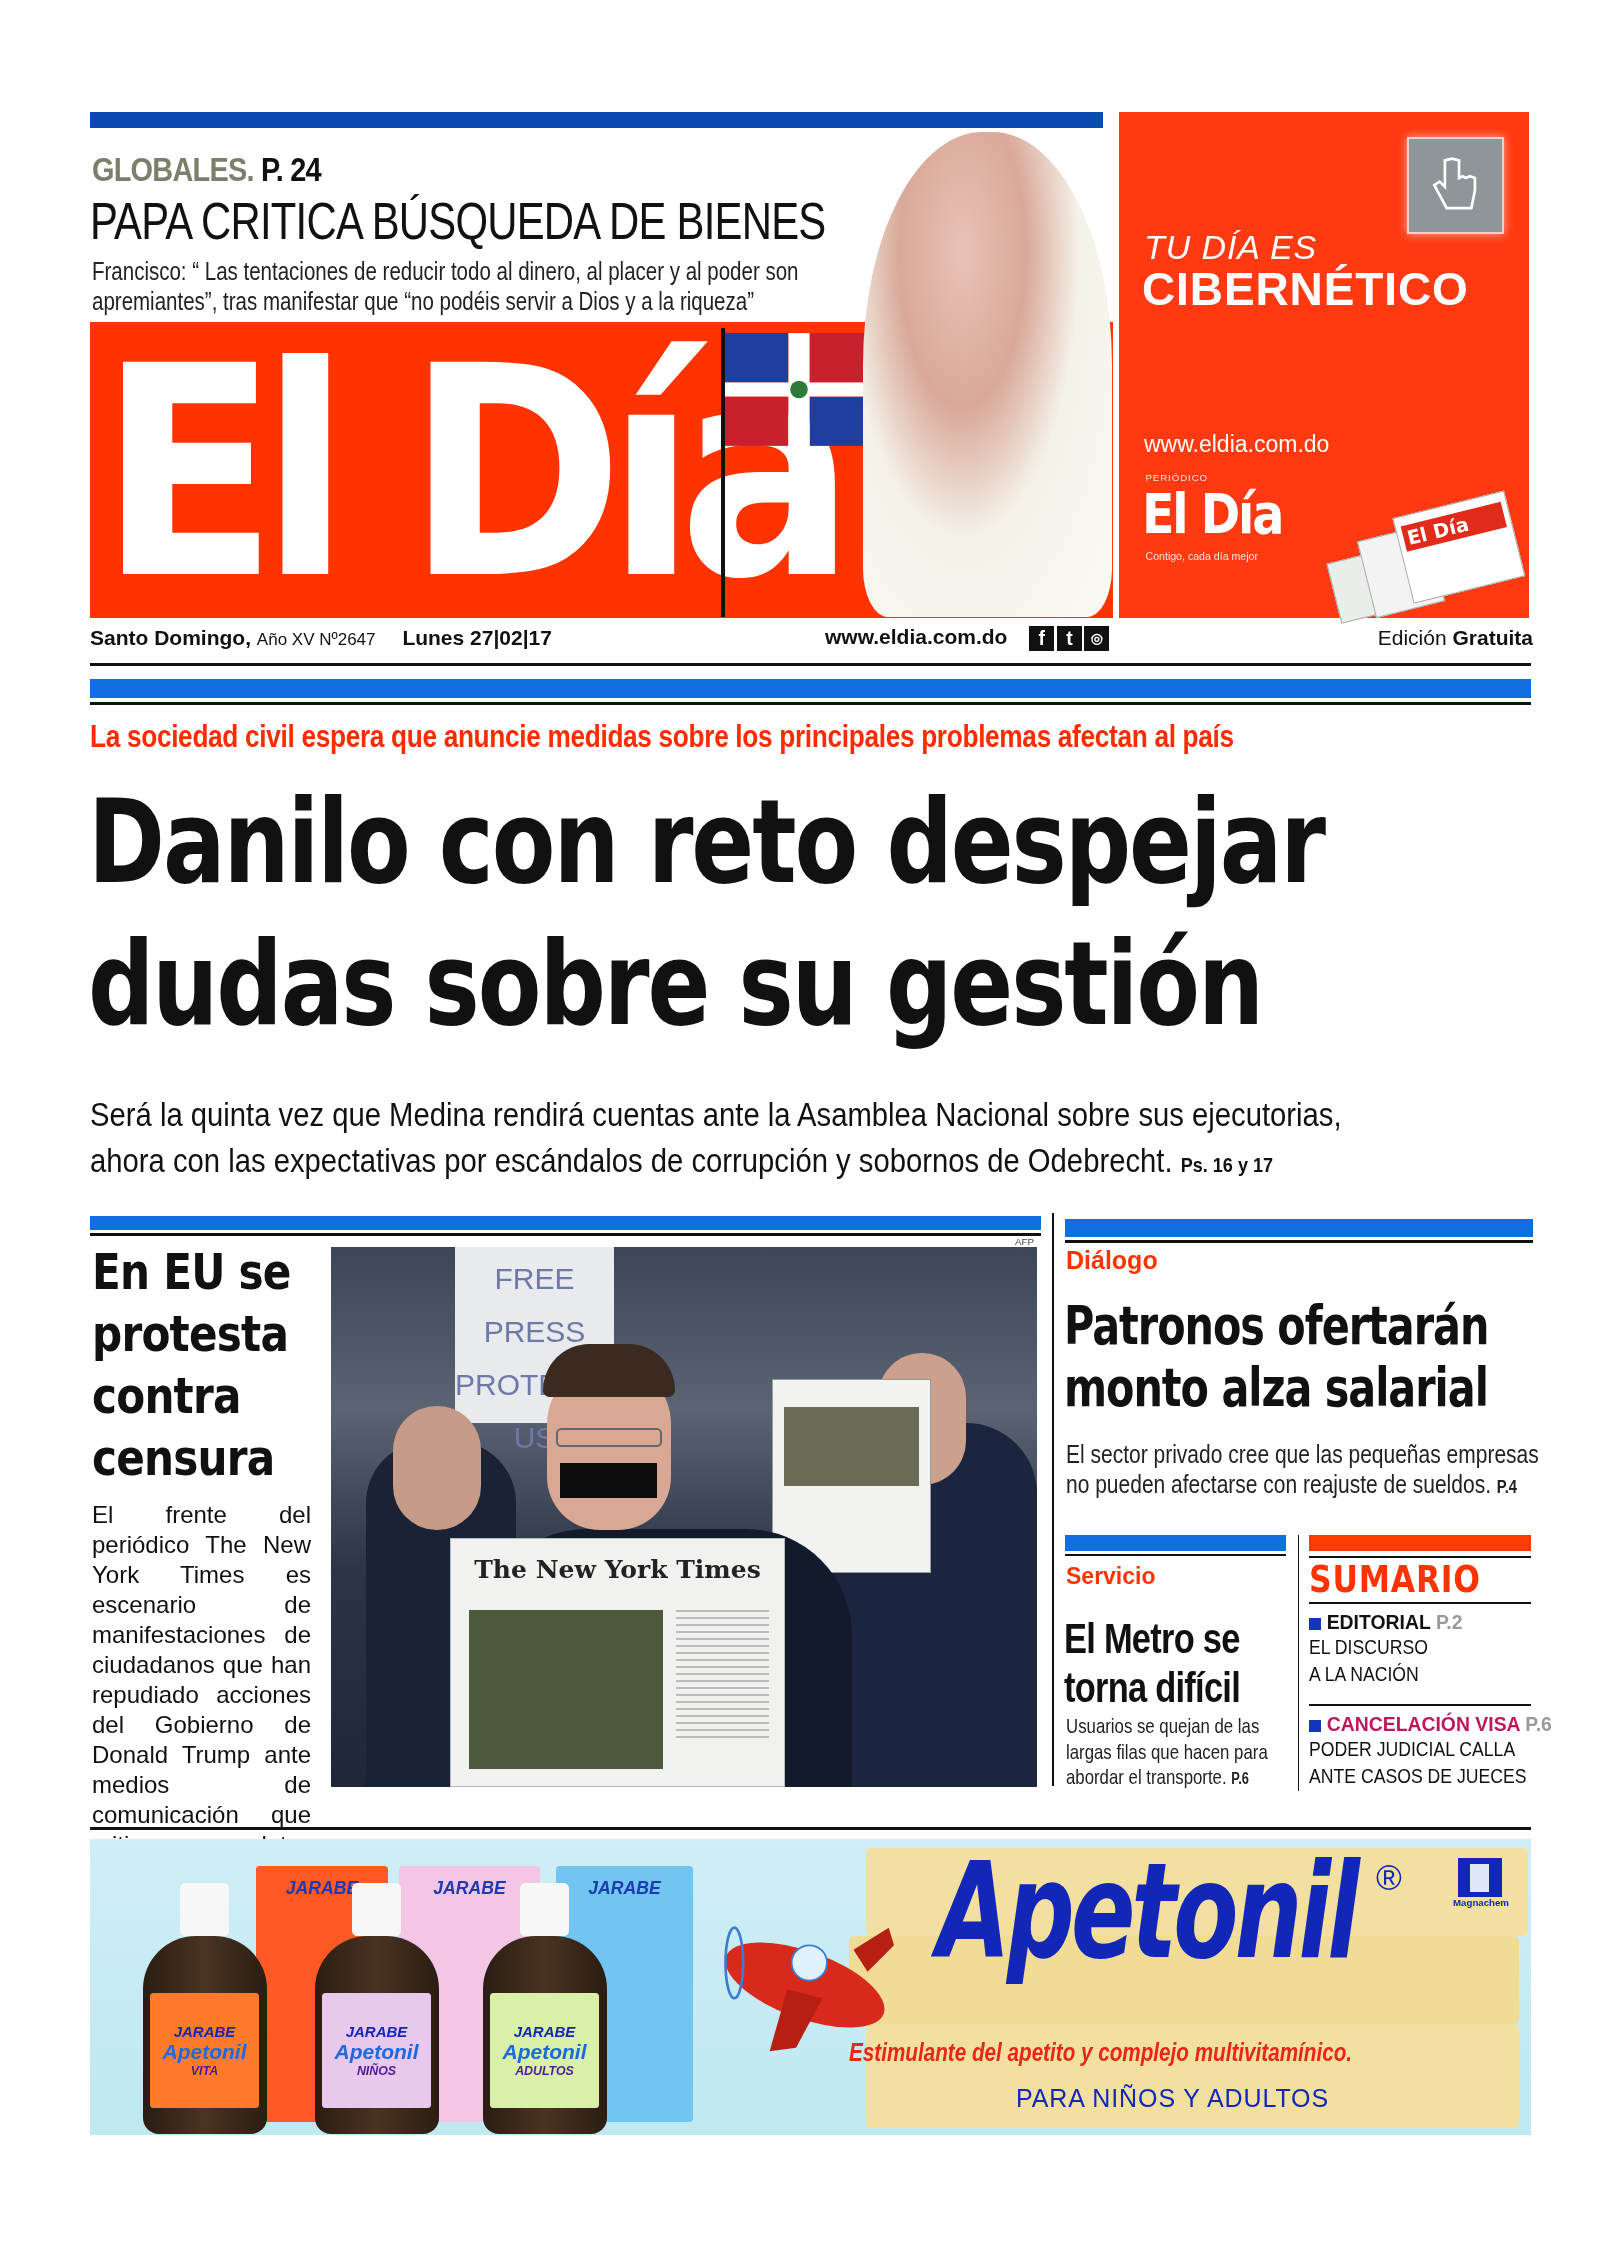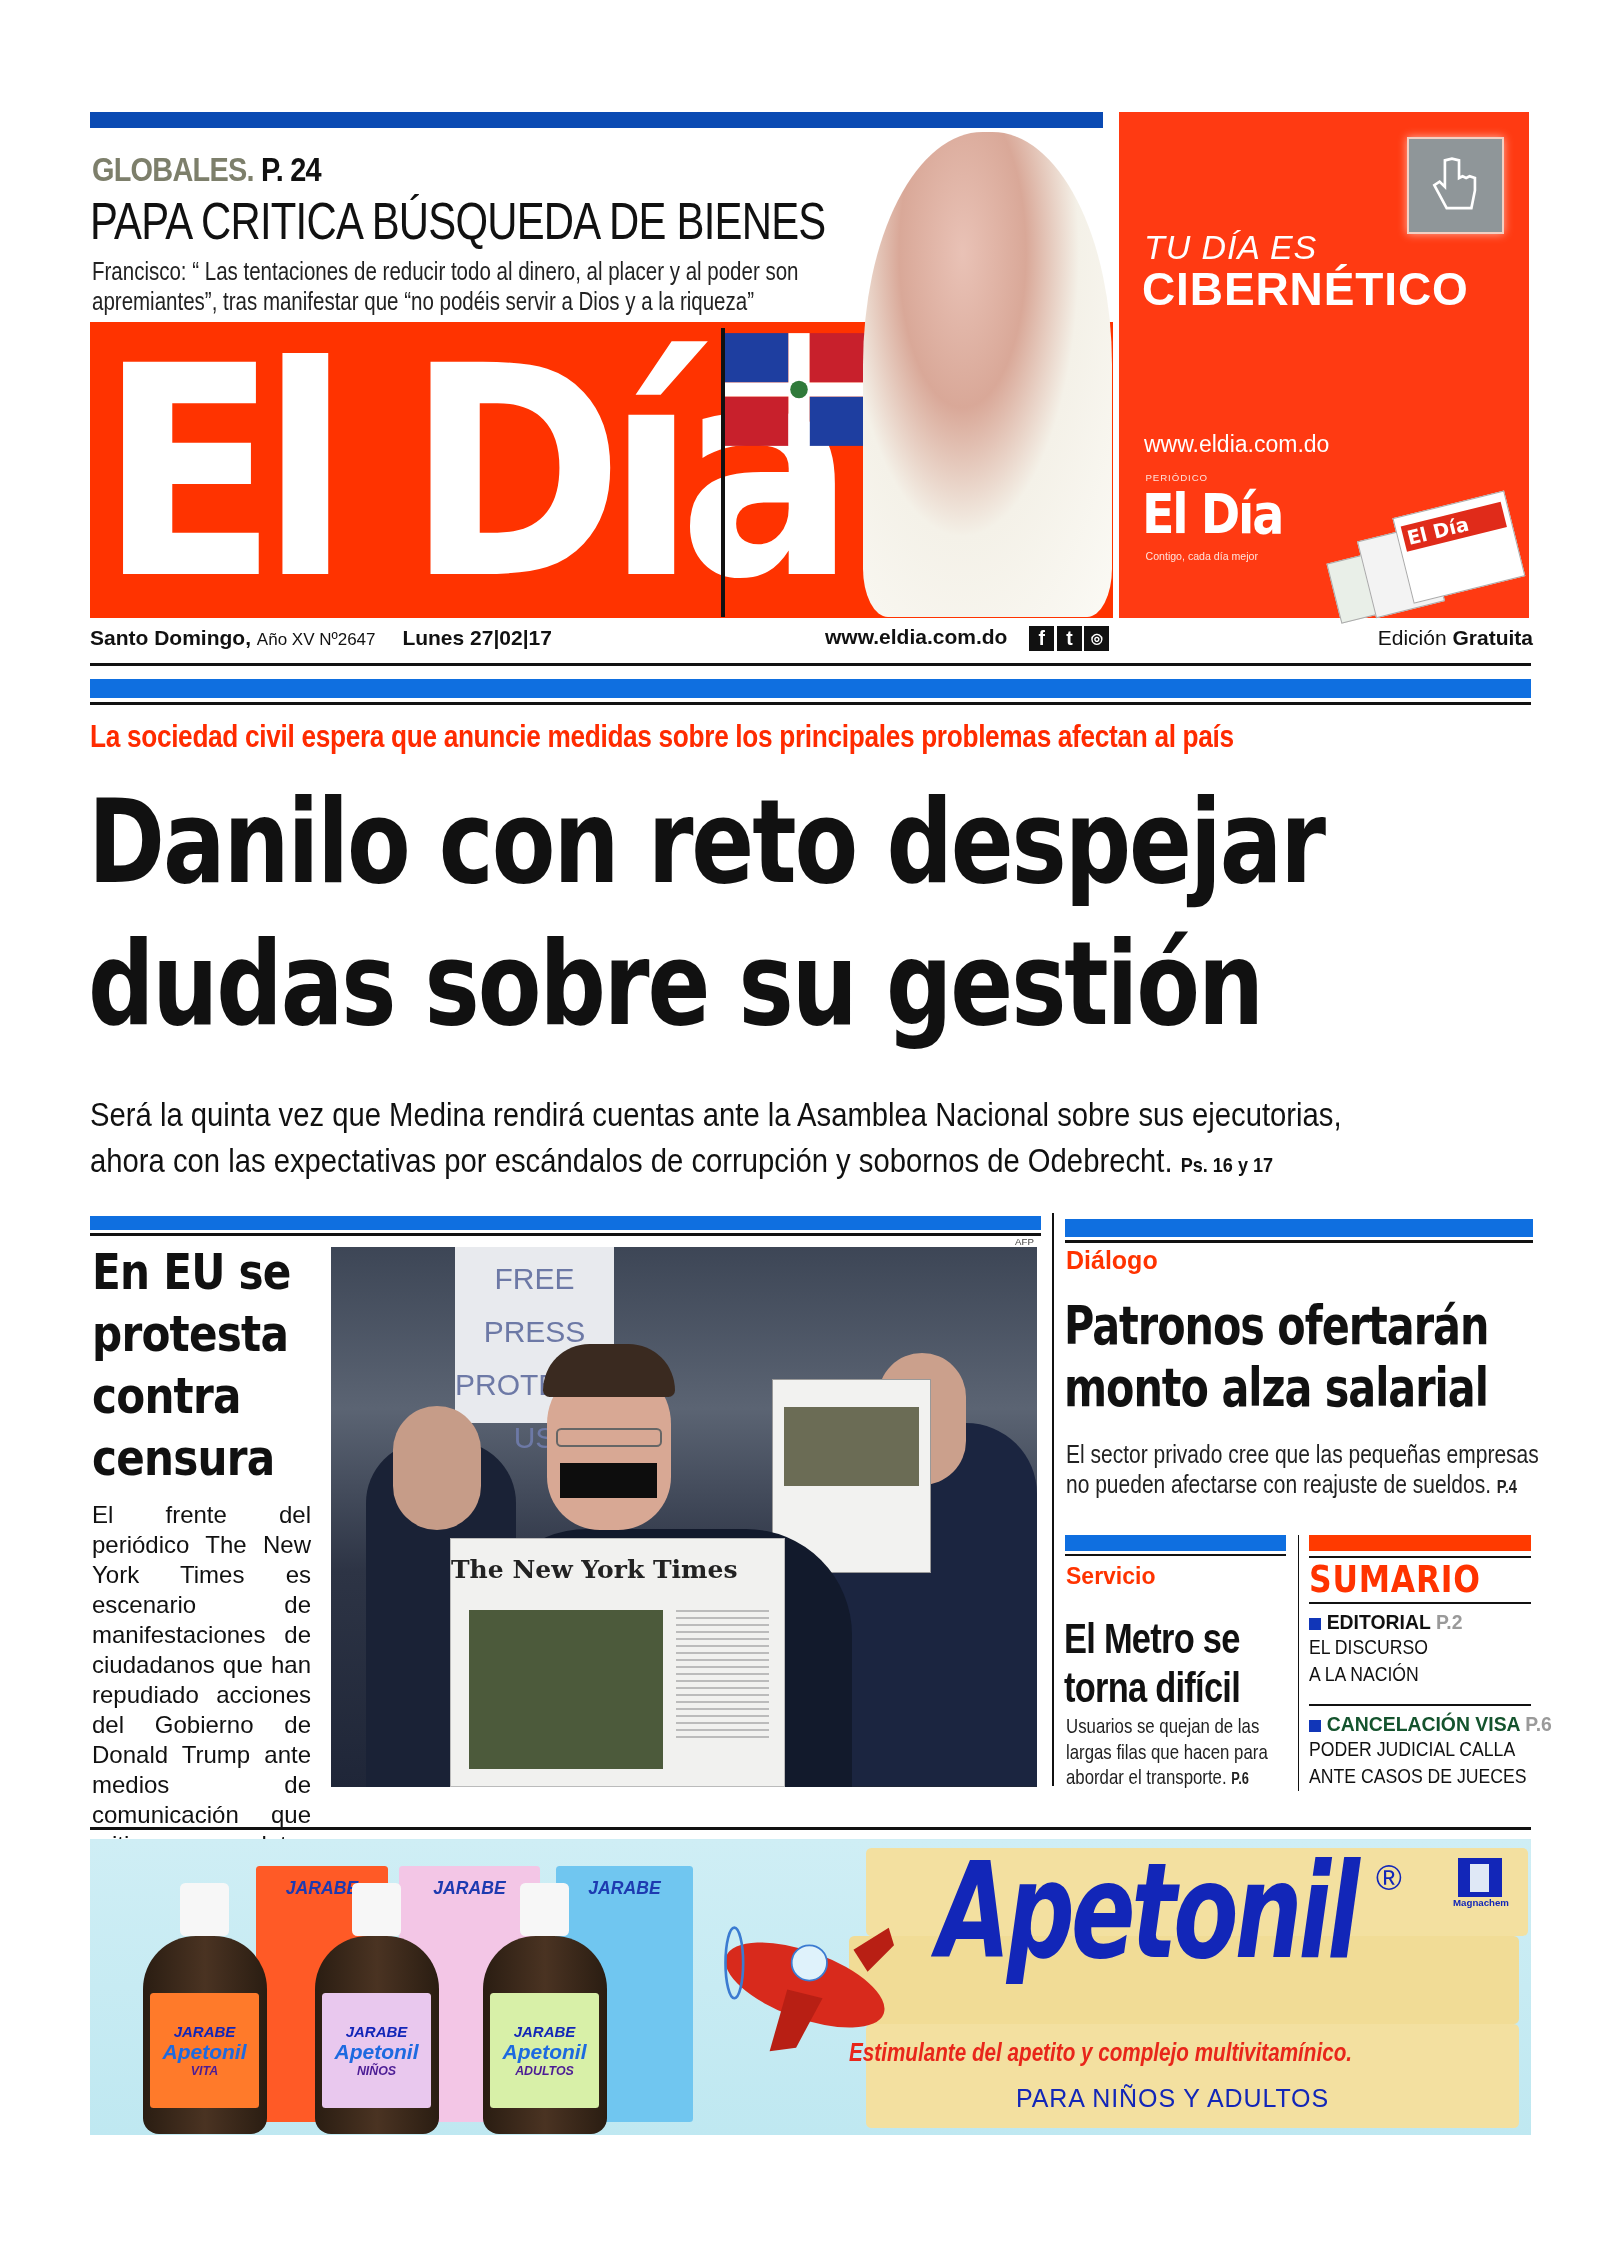--- a/index.html
+++ b/index.html
@@ -56,21 +56,21 @@
   .side-head { font-weight: 900; font-size: 53px; line-height: 58px; letter-spacing: -1.3px; transform: scaleX(0.78); transform-origin: left; white-space: nowrap; font-family: "DejaVu Sans", sans-serif; }
   .side-body { font-size: 25px; line-height: 29px; transform: scaleX(0.84); transform-origin: left; white-space: nowrap; color: #222; }
   .side-body b { font-weight: 700; font-size: 17.6px; }
   .metro-head { font-weight: 700; font-size: 42px; line-height: 51px; transform: scaleX(0.82); transform-origin: left; white-space: nowrap; letter-spacing: -0.9px; }
   .metro-body { font-size: 21px; line-height: 25.6px; transform: scaleX(0.8); transform-origin: left; white-space: nowrap; color: #222; }
   .metro-body b { font-weight: 700; font-size: 16px; }
   .sumario-title { color: #ff3300; font-weight: 900; font-size: 37px; letter-spacing: 0.9px; font-family: "DejaVu Sans", sans-serif; transform: scaleX(0.85); transform-origin: left; }
   .sum-sq { display: inline-block; width: 12.4px; height: 12.4px; background: #1136b8; margin-right: 5.3px; vertical-align: middle; }
   .sum-label { font-weight: 700; font-size: 19.4px; white-space: nowrap; }
   .sum-label .p { color: #9a9a9a; }
-  .sum-label.visa .t { color: #14532d; text-align: center; }
+  .sum-label.visa .t { color: #be185d; text-align: center; }
   .sum-text { font-size: 21px; line-height: 26.5px; transform: scaleX(0.84); transform-origin: left; white-space: nowrap; }
 
   
   .ad { background: linear-gradient(180deg, #cfeef5 0%, #bfe8f1 100%); overflow: hidden; }
   .plank { background: #f3e0a0; border-radius: 5.3px; }
   .ad-brand { color: #1226b8; font-style: italic; font-weight: 900; font-size: 132px; letter-spacing: -5.3px; font-family: "DejaVu Sans", sans-serif; transform: scaleX(0.72); transform-origin: left; white-space: nowrap; }
   .ad-reg { color: #1226b8; font-size: 35px; }
   .ad-tag { color: #e8261a; font-style: italic; font-weight: 700; font-size: 26.5px; transform: scaleX(0.78); transform-origin: left; white-space: nowrap; }
   .ad-sub { color: #1226b8; font-size: 25px; letter-spacing: 0.9px; }
   .bottle { background: linear-gradient(90deg, #2a1d12, #4a3322 50%, #2a1d12); border-radius: 53px 53px 16px 16px; }
@@ -188,21 +188,21 @@
     <div style="margin:26.5px 10.6px 0; height:79px; background:#6b6c55;"></div>
   </div>
 
   <div class="abs" style="left:150px; top:282px; width:371px; height:265px; background:#121a2c; border-radius:106px 106px 0 0;"></div>
   <div class="abs" style="left:216px; top:115px; width:124px; height:168px; background:#d8a894; border-radius:62px 62px 53px 53px;"></div>
   <div class="abs" style="left:212px; top:97px; width:132px; height:53px; background:#3a2a20; border-radius:62px 62px 8.8px 8.8px;"></div>
   <div class="abs" style="left:229px; top:216px; width:97px; height:35px; background:#0d0d0d;"></div>
   <div class="abs" style="left:225px; top:181px; width:106px; height:19.4px; border:2.6px solid #666; border-radius:5.3px;"></div>
 
   <div class="abs" style="left:119px; top:291px; width:335px; height:249px; background:#f1f1ef; border:0.9px solid #bbb;">
-    <div style="font-family:'DejaVu Serif',serif; font-weight:700; font-size:25px; margin-top:16px; color:#222;">The New York Times</div>
+    <div style="text-align:center; font-family:'DejaVu Serif',serif; font-weight:700; font-size:25px; margin-top:16px; color:#222;">The New York Times</div>
     <div style="position:absolute; left:17.6px; top:71px; width:194px; height:159px; background:#4c5a3b;"></div>
     <div style="position:absolute; left:225px; top:71px; width:93px; height:132px; background:repeating-linear-gradient(180deg,#bbb 0 1.8px,#f1f1ef 1.8px 7px);"></div>
   </div>
 </div>
 
 <div class="vrule abs" style="left:1052px; top:1213px; height:573px;"></div>
 
 <div class="abs bright-blue-bar" style="left:1065px; top:1219px; width:468px; height:17.6px;"></div>
 <div class="abs rule" style="left:1065px; top:1240px; width:468px;"></div>
 <div class="abs section-kicker" style="left:1066px; top:1246px;">Diálogo</div>

